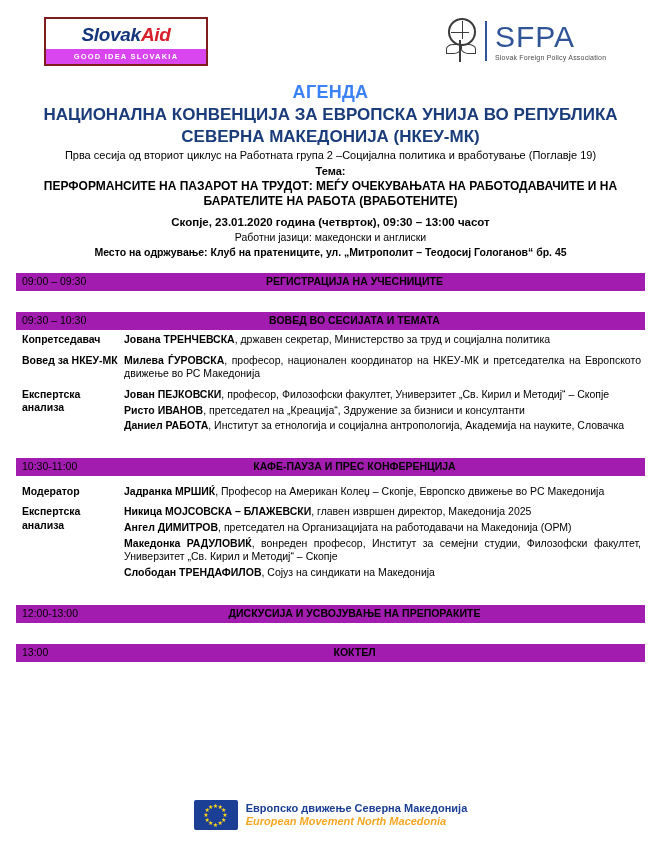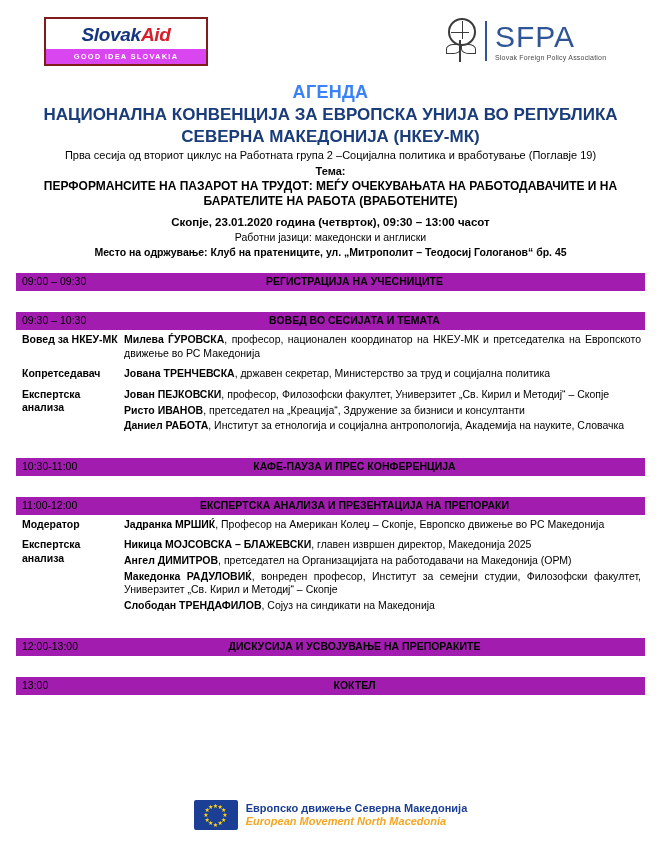--- a/index.html
+++ b/index.html
@@ -329,49 +329,45 @@
       <div class="band">
         <div class="time">09:00 – 09:30</div>
         <div class="band-title">РЕГИСТРАЦИЈА НА УЧЕСНИЦИТЕ</div>
       </div>
       <div class="gap"></div>
       <div class="band">
         <div class="time">09:30 – 10:30</div>
         <div class="band-title">ВОВЕД ВО СЕСИЈАТА И ТЕМАТА</div>
       </div>
       <div class="row">
+        <div class="role">Копретседавач</div>
+        <div class="detail">
+          <p><span class="nm">Јована ТРЕНЧЕВСКА</span><span>, државен секретар, Министерство за труд и социјална политика</span></p>
+        </div>
+      </div>
+      <div class="row">
         <div class="role">Вовед за НКЕУ-МК</div>
         <div class="detail">
           <p><span class="nm">Милева ЃУРОВСКА</span><span>, професор, национален координатор на НКЕУ-МК и претседателка на Европското движење во РС Македонија</span></p>
-        </div>
-      </div>
-      <div class="row">
-        <div class="role">Копретседавач</div>
-        <div class="detail">
-          <p><span class="nm">Јована ТРЕНЧЕВСКА</span><span>, државен секретар, Министерство за труд и социјална политика</span></p>
         </div>
       </div>
       <div class="row">
         <div class="role">Експертска анализа</div>
         <div class="detail">
           <p><span class="nm">Јован ПЕЈКОВСКИ</span><span>, професор, Филозофски факултет, Универзитет „Св. Кирил и Методиј“ – Скопје</span></p>
           <p><span class="nm">Ристо ИВАНОВ</span><span>, претседател на „Креација“, Здружение за бизниси и консултанти</span></p>
           <p><span class="nm">Даниел РАБОТА</span><span>, Институт за етнологија и социјална антропологија, Академија на науките, Словачка</span></p>
         </div>
       </div>
       <div class="gap"></div>
       <div class="band">
         <div class="time">10:30-11:00</div>
         <div class="band-title">КАФЕ-ПАУЗА И ПРЕС КОНФЕРЕНЦИЈА</div>
       </div>
       <div class="gap"></div>
-      <div class="band">
-        <div class="time">11:00-12:00</div>
-        <div class="band-title">ЕКСПЕРТСКА АНАЛИЗА И ПРЕЗЕНТАЦИЈА НА ПРЕПОРАКИ</div>
-      </div>
       <div class="row">
         <div class="role">Модератор</div>
         <div class="detail">
           <p><span class="nm">Јадранка МРШИЌ</span><span>, Професор на Американ Колеџ – Скопје, Европско движење во РС Македонија</span></p>
         </div>
       </div>
       <div class="row">
         <div class="role">Експертска анализа</div>
         <div class="detail">
           <p><span class="nm">Никица МОЈСОВСКА – БЛАЖЕВСКИ</span><span>, главен извршен директор, Македонија 2025</span></p>

